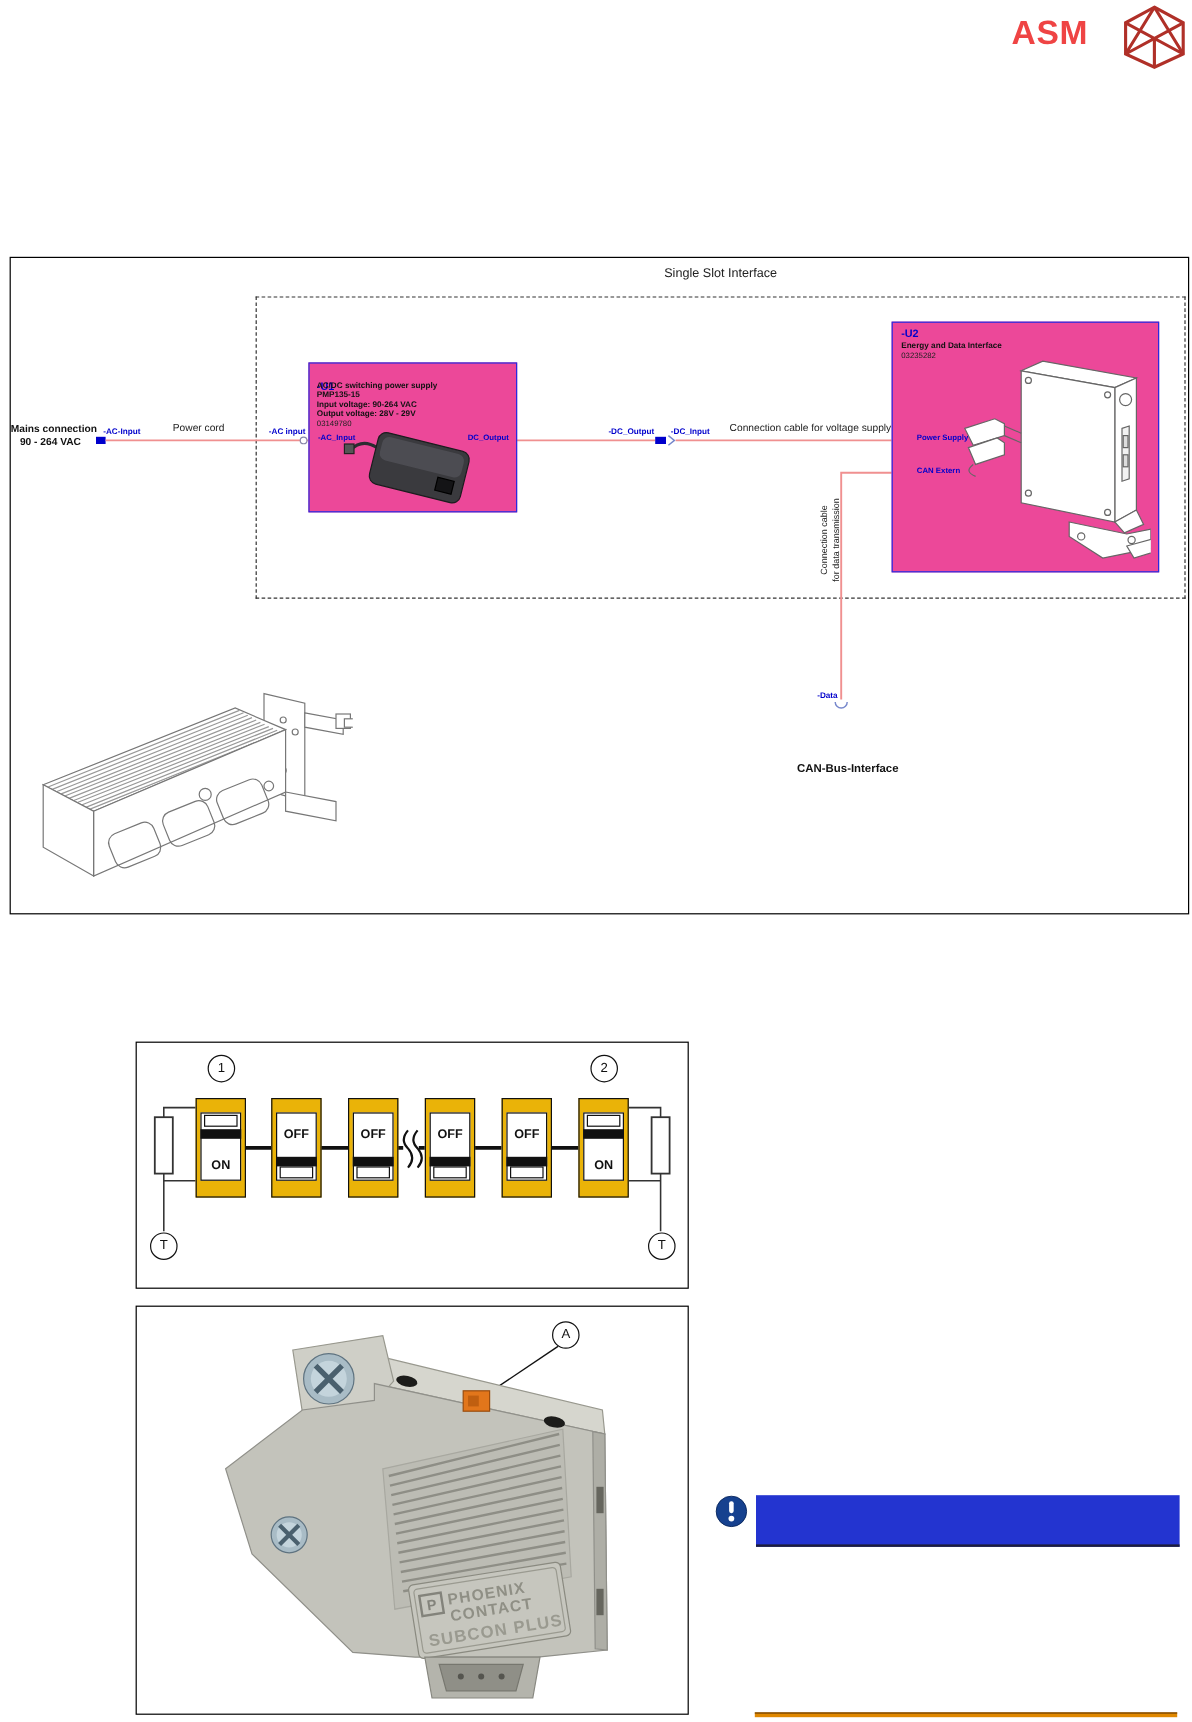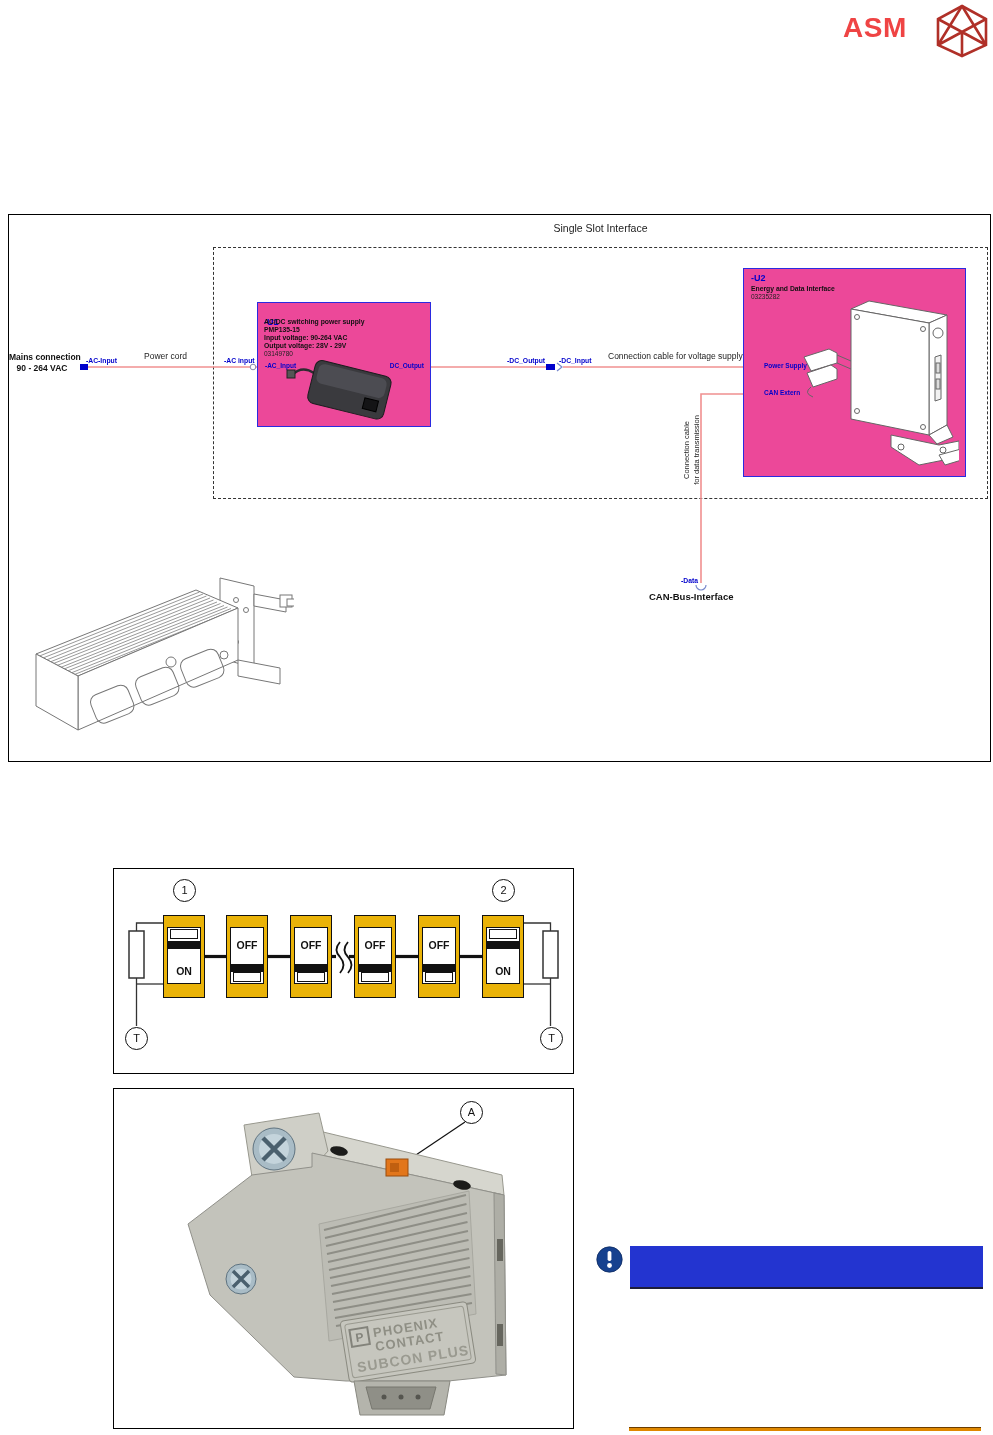--- a/index.html
+++ b/index.html
@@ -12,21 +12,21 @@
   .diagram{left:8px;top:214px;width:981px;height:546px;border:1.5px solid #000;}
   .diagram-title{font-size:10.5px;color:#222;text-align:center;}
   .dashedbox{border:1.3px dashed #333;}
   .unitbox{border:1.5px solid #2a2ae0;background:#ec4899;}
   .u-ref{font-size:9px;font-weight:bold;color:#0000cc;}
   .u-desc{font-size:6.8px;font-weight:bold;color:#111;line-height:8px;}
   .u-part{font-size:6.5px;color:#222;line-height:8px;}
   .blue-lbl{font-size:6.8px;font-weight:bold;color:#0000cc;white-space:nowrap;}
   .cable-lbl{font-size:8.5px;color:#222;white-space:nowrap;text-align:center;}
   .mains-lbl{font-size:8.5px;font-weight:bold;text-align:center;line-height:11px;white-space:nowrap;}
-  .canbus-lbl{font-size:9.5px;font-weight:bold;text-align:left;white-space:nowrap;}
+  .canbus-lbl{font-size:9.5px;font-weight:bold;text-align:center;white-space:nowrap;margin-top:44px;}
   .rot-lbl{font-size:7.5px;color:#222;text-align:center;line-height:10px;transform:rotate(-90deg);white-space:nowrap;}
   
   .figure{border:1.5px solid #000;background:#fff;}
   
   .callout{width:21px;height:21px;border:1.5px solid #111;border-radius:50%;
            text-align:center;line-height:21px;font-size:11px;color:#111;background:#fff;}
   .sw{width:42px;height:83px;background:#eab308;border:1.8px solid #111;box-sizing:border-box;}
   .sw-inner{position:absolute;left:3px;right:3px;top:11px;height:55px;border:1.5px solid #111;background:#fff;}
   .sw-slot{position:absolute;left:2px;right:2px;height:8px;border:1.5px solid #111;background:#fff;}
   .sw-bar{position:absolute;left:-1px;right:-1px;height:8px;background:#111;}

